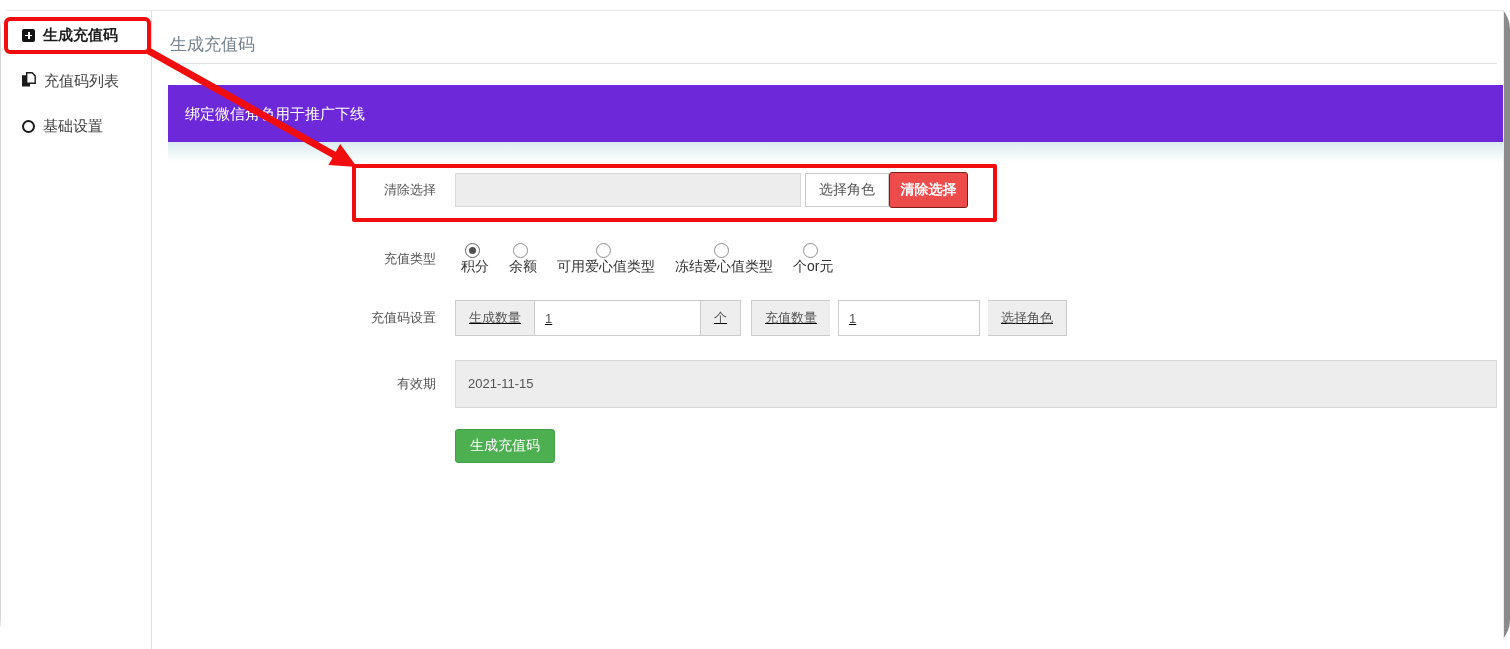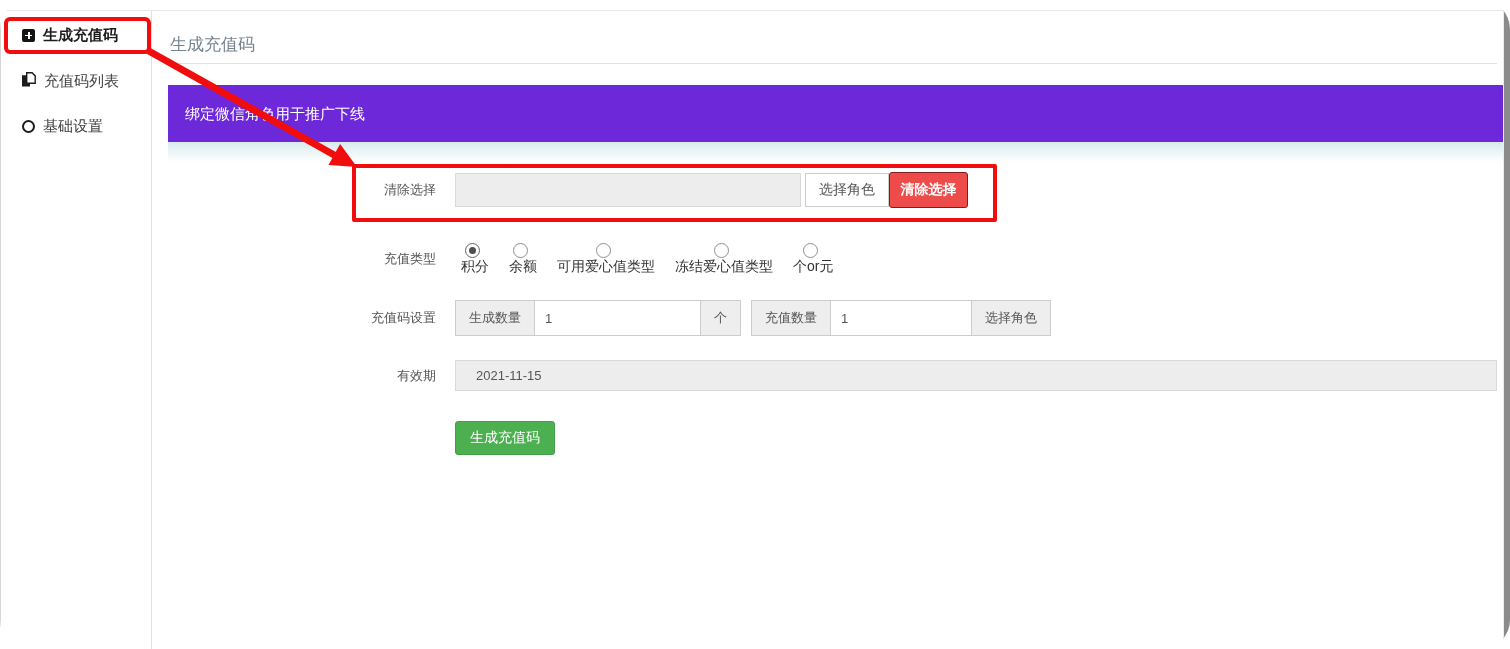--- a/index.html
+++ b/index.html
@@ -99,40 +99,40 @@
   }
   .radio.checked { border-color:#666; }
   .radio.checked::after {
     content:""; position:absolute; left:3px; top:3px; right:3px; bottom:3px;
     border-radius:50%; background:#4f4f4f;
   }
   .radio-opt .rlabel { margin-left:6px; font-size:14px; color:#333; }
 
   
   .row-qty { margin-top:31px; height:36px; }
-  .igroup { display:flex; align-items:stretch; height:36px; }
-  .igroup + .igroup { margin-left:10px; }
+  .igroup { display:flex; align-items:stretch; height:36px;text-decoration:underline; }
+  .igroup + .igroup { margin-left:10px;gap:8px; }
   .iaddon {
     background:#eee; border:1px solid #ccc; color:#555; font-size:13px;
     display:flex; align-items:center; padding:0 13px; white-space:nowrap;
   }
   .iaddon.first { border-right:0; }
   .iaddon.last  { border-left:0; }
   .iinput {
     border:1px solid #ccc; padding:0 10px; font:13px "Liberation Sans",sans-serif;
     color:#555; width:167px;
   }
   .iinput.narrow { width:142px; }
 
   
-  .row-date { margin-top:24px; height:31px; }
+  .row-date { margin-top:32px; height:31px; }
   .row-date .fcontrol { flex:1; display:flex; }
   .date-input {
-    flex:1; height:31px; background:#ededed; border:1px solid #d9d9d9;
-    font:13px "Liberation Sans",sans-serif; color:#555; padding:0 20px;
+    flex:1; height:48px; background:#ededed; border:1px solid #d9d9d9;
+    font:13px "Liberation Sans",sans-serif; color:#555; padding:0 12px;
   }
 
   
   .row-submit { margin-top:30px; height:34px; }
   .btn-submit {
     height:34px; padding:0 14px; background:#4caf50; border:1px solid #43a047;
     border-radius:3px; color:#fff; font:14px "Liberation Sans",sans-serif;
     cursor:pointer;
   }
 

